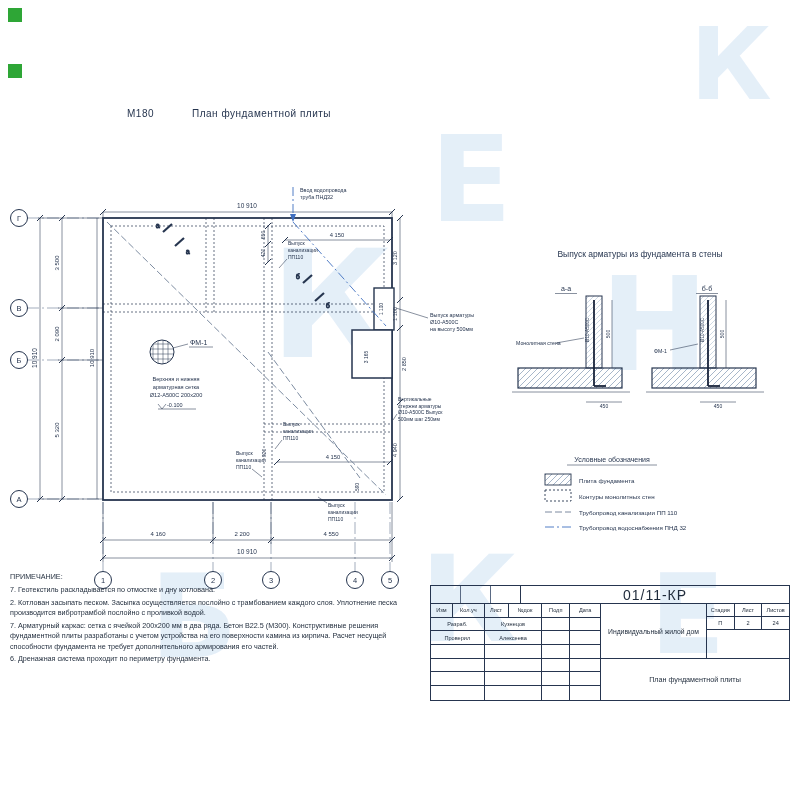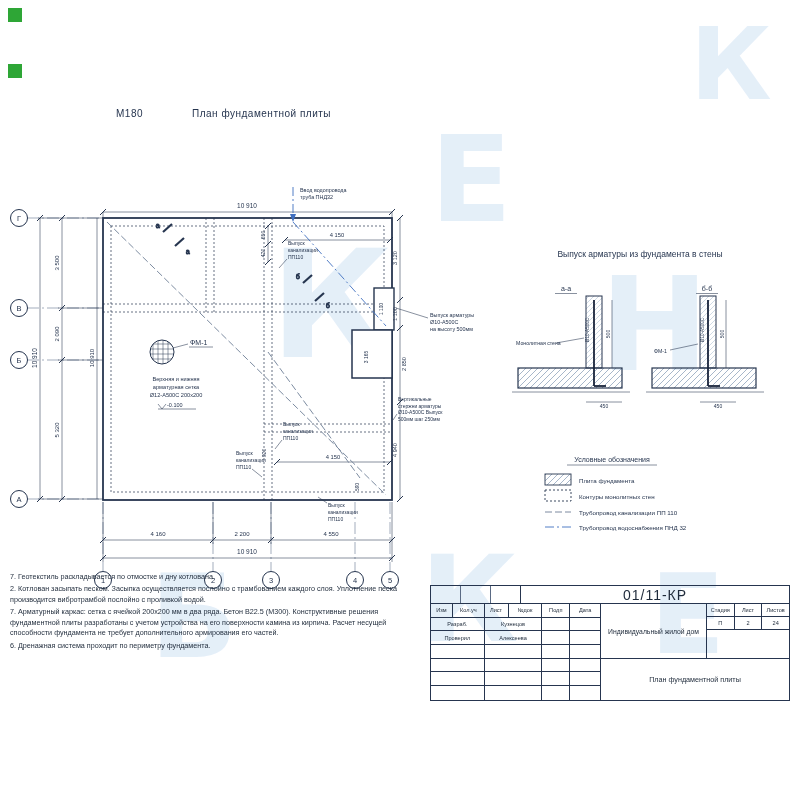--- a/index.html
+++ b/index.html
@@ -59,21 +59,21 @@
   <div class="wm" style="left:430px;top:120px;font-size:120px;">Е</div>
   <div class="wm" style="left:600px;top:260px;font-size:130px;">Н</div>
   <div class="wm" style="left:150px;top:560px;font-size:115px;">Б</div>
   <div class="wm" style="left:420px;top:540px;font-size:120px;">К</div>
   <div class="wm" style="left:650px;top:560px;font-size:110px;">Е</div>
   <div class="wm" style="left:690px;top:15px;font-size:100px;">К</div>
 
   <div class="marker" style="left:8px;top:8px;"></div>
   <div class="marker" style="left:8px;top:64px;"></div>
 
-  <div class="hdr" style="left:116px;">М180</div>
+  <div class="hdr" style="left:127px;">М180</div>
   <div class="hdr" style="left:192px;">План фундаментной плиты</div>
 
   <svg id="cad" width="800" height="800" viewBox="0 0 800 800">
     <defs>
       <pattern id="hatch" patternUnits="userSpaceOnUse" width="6" height="6">
         <path d="M0 6 L6 0" stroke="#90a4bc" stroke-width="0.8"></path>
       </pattern>
       <pattern id="hatchL" patternUnits="userSpaceOnUse" width="5" height="5">
         <path d="M0 5 L5 0" stroke="#b9c8da" stroke-width="0.7"></path>
       </pattern>
@@ -351,20 +351,21 @@
       <rect x="545" y="490" width="26" height="11" fill="none" stroke="#26354f" stroke-width="0.9" stroke-dasharray="2 2"></rect>
       <text x="579" y="499" font-size="6.2">Контуры монолитных стен</text>
       <line class="pp" x1="545" y1="512" x2="571" y2="512"></line>
       <text x="579" y="515" font-size="6.2">Трубопровод канализации ПП 110</text>
       <line class="wp" x1="545" y1="527" x2="571" y2="527"></line>
       <text x="579" y="530" font-size="6.2" fill="#3f6fc0">Трубопровод водоснабжения ПНД 32</text>
     </g>
   </svg>
 
   <div class="notes">
+    <div class="nt-title">ПРИМЕЧАНИЕ:</div>
     <div class="nt">7. Геотекстиль раскладывается по отмостке и дну котлована.</div>
     <div class="nt">2. Котлован засыпать песком. Засыпка осуществляется послойно с трамбованием каждого слоя. Уплотнение песка производится вибротрамбой послойно с проливкой водой.</div>
     <div class="nt">7. Арматурный каркас: сетка с ячейкой 200х200 мм в два ряда. Бетон B22.5 (М300). Конструктивные решения фундаментной плиты разработаны с учетом устройства на его поверхности камина из кирпича. Расчет несущей способности фундамента не требует дополнительного армирования его частей.</div>
     <div class="nt">6. Дренажная система проходит по периметру фундамента.</div>
   </div>
 
   <div class="tb">
     <div class="tb-top">
       <div class="tb-top-left">
         <div class="c"></div>

